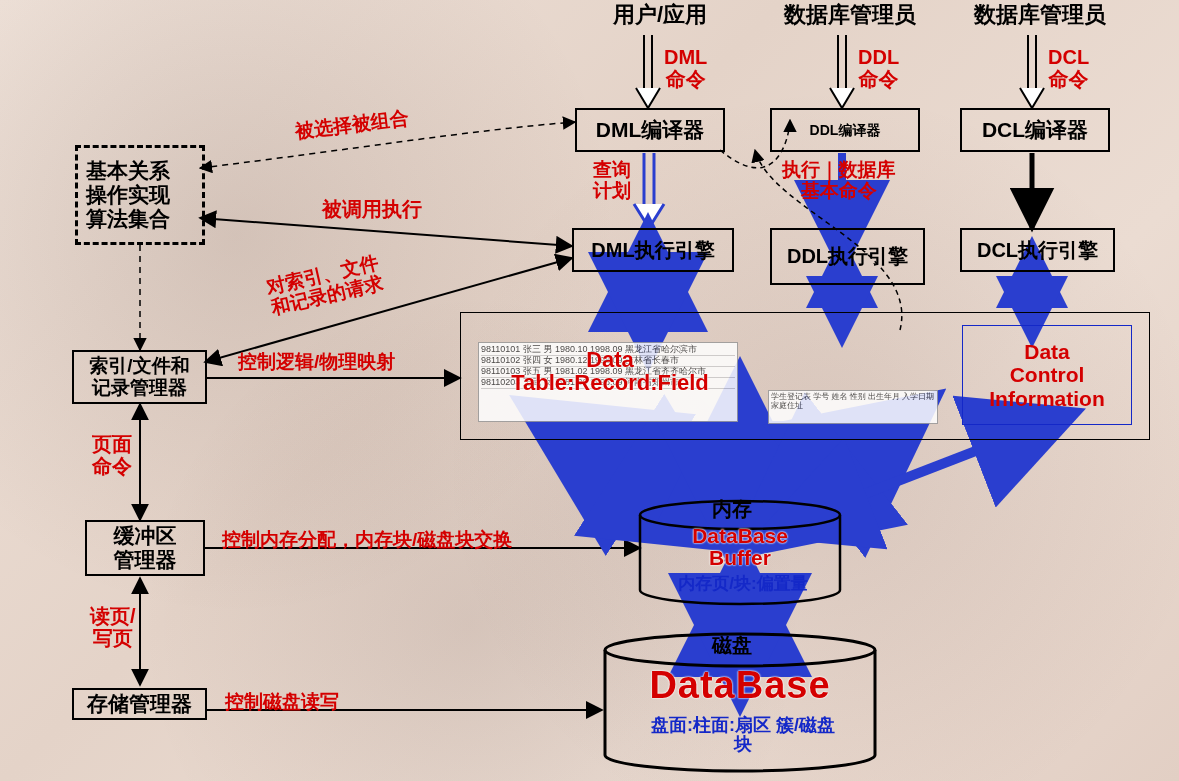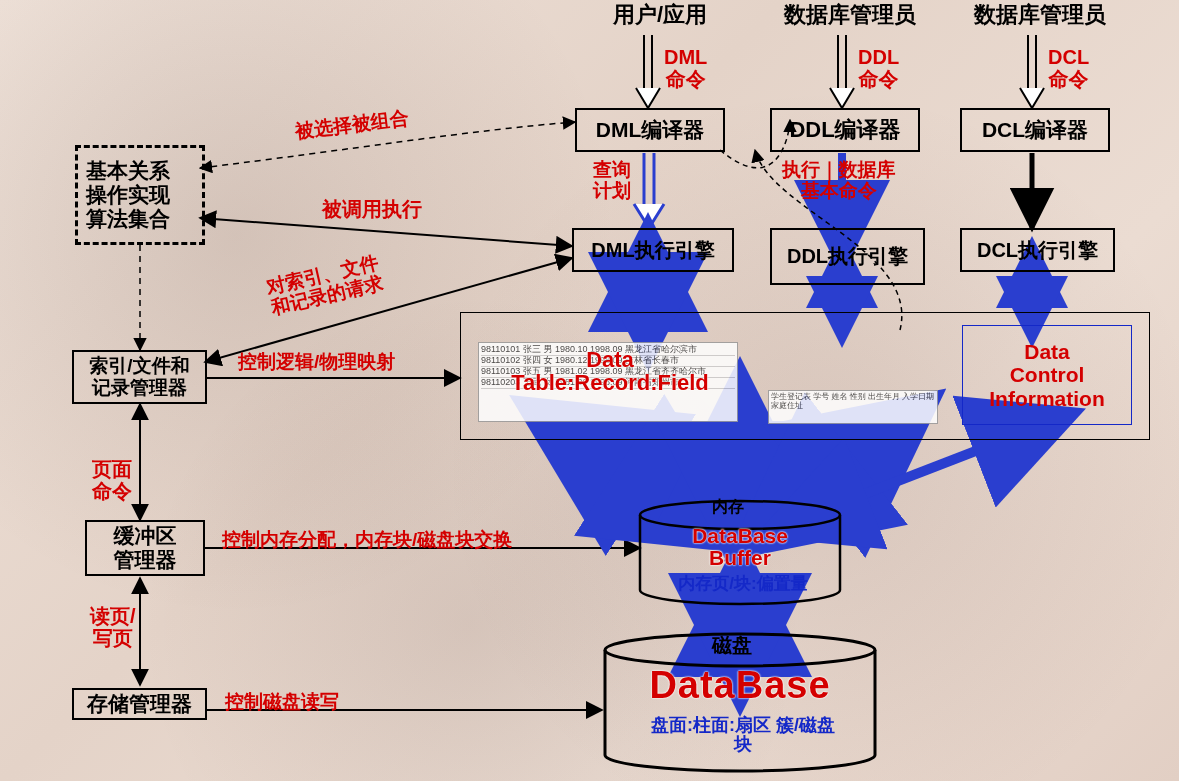--- a/index.html
+++ b/index.html
@@ -191,21 +191,21 @@
 <div class="box headlabel" style="left:960px; top:0px; width:160px; height:30px; font-size:22px;">数据库管理员</div>
 
 <div class="label" style="left:664px; top:46px; font-size:20px;">DML
 命令</div>
 <div class="label" style="left:858px; top:46px; font-size:20px;">DDL
 命令</div>
 <div class="label" style="left:1048px; top:46px; font-size:20px;">DCL
 命令</div>
 
 <div class="box" style="left:575px; top:108px; width:150px; height:44px; font-size:21px;">DML编译器</div>
-<div class="box" style="left:770px; top:108px; width:150px; height:44px; font-size:22px;">DDL编译器</div>
+<div class="box" style="left:770px; top:108px; width:150px; height:44px; font-size:14px;">DDL编译器</div>
 <div class="box" style="left:960px; top:108px; width:150px; height:44px; font-size:21px;">DCL编译器</div>
 
 <div class="label" style="left:593px; top:160px; font-size:19px;">查询
 计划</div>
 <div class="label" style="left:782px; top:160px; font-size:19px; text-align:center;">执行｜数据库
 基本命令</div>
 
 <div class="box" style="left:572px; top:228px; width:162px; height:44px; font-size:20px;">DML执行引擎</div>
 <div class="box" style="left:770px; top:228px; width:155px; height:57px; font-size:20px;">DDL执行引擎</div>
 <div class="box" style="left:960px; top:228px; width:155px; height:44px; font-size:20px;">DCL执行引擎</div>
@@ -217,21 +217,21 @@
 记录管理器</div>
 <div class="box" style="left:85px; top:520px; width:120px; height:56px; font-size:21px;">缓冲区
 管理器</div>
 <div class="box" style="left:72px; top:688px; width:135px; height:32px; font-size:21px;">存储管理器</div>
 
 <div class="label" style="left:295px; top:115px; font-size:19px; transform:rotate(-7deg);">被选择被组合</div>
 <div class="label" style="left:322px; top:198px; font-size:20px;">被调用执行</div>
 <div class="label" style="left:268px; top:265px; font-size:19px; transform:rotate(-13deg);">对索引、文件
 和记录的请求</div>
 <div class="label" style="left:238px; top:352px; font-size:19px;">控制逻辑/物理映射</div>
-<div class="label" style="left:92px; top:458px; font-size:20px;">页面
+<div class="label" style="left:92px; top:433px; font-size:20px;">页面
 命令</div>
 <div class="label" style="left:222px; top:530px; font-size:19px;">控制内存分配，内存块/磁盘块交换</div>
 <div class="label" style="left:90px; top:605px; font-size:20px;">读页/
 写页</div>
 <div class="label" style="left:225px; top:692px; font-size:19px;">控制磁盘读写</div>
 
 <div class="data-area" style="left:460px; top:312px; width:690px; height:128px;"></div>
 
 <div class="mini-table" style="left:478px; top:342px; width:260px; height:80px;">
   <div>98110101  张三  男  1980.10  1998.09  黑龙江省哈尔滨市</div>
@@ -242,21 +242,21 @@
 <div class="overlay-red" style="left:490px; top:348px; width:240px; font-size:22px;">Data
 Table:Record:Field</div>
 
 <div class="mini-table" style="left:768px; top:390px; width:170px; height:34px; font-size:8px;">学生登记表
 学号  姓名  性别  出生年月  入学日期  家庭住址</div>
 
 <div class="dci-box" style="left:962px; top:325px; width:170px; height:100px; font-size:21px;">Data
 Control
 Information</div>
 
-<div class="label black" style="left:712px; top:498px; font-size:16px; font-weight:700;">内存</div>
+<div class="label black" style="left:712px; top:498px; font-size:20px; font-weight:700;">内存</div>
 <div class="overlay-red" style="left:680px; top:525px; width:120px; font-size:21px;">DataBase
 Buffer</div>
 <div class="overlay-blue" style="left:658px; top:575px; width:170px; font-size:17px;">内存页/块:偏置量</div>
 
 <div class="label black" style="left:712px; top:634px; font-size:20px; font-weight:700;">磁盘</div>
 <div class="overlay-red" style="left:625px; top:666px; width:230px; font-size:38px; letter-spacing:1px;">DataBase</div>
 <div class="overlay-blue" style="left:648px; top:716px; width:190px; font-size:18px;">盘面:柱面:扇区
 簇/磁盘块</div>
 
 </div>

